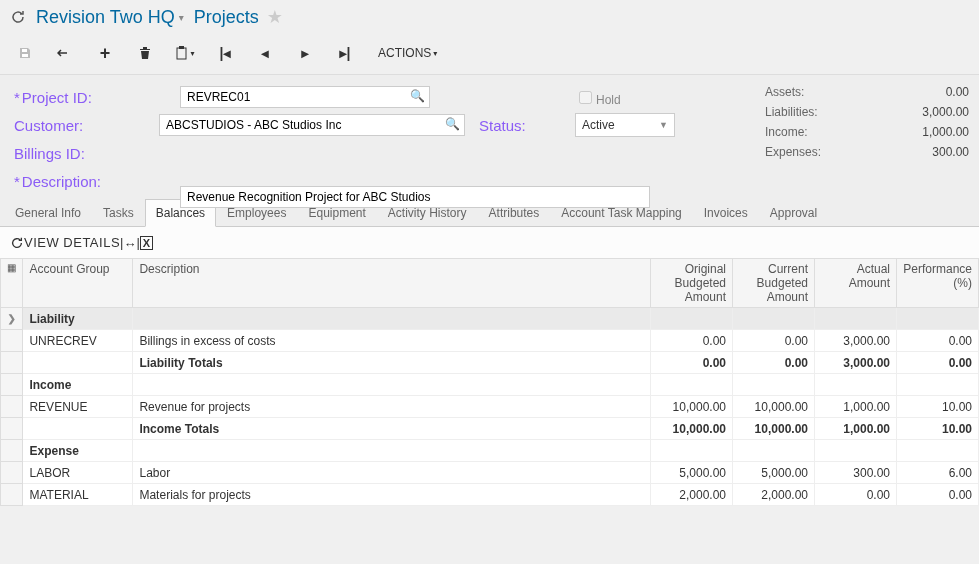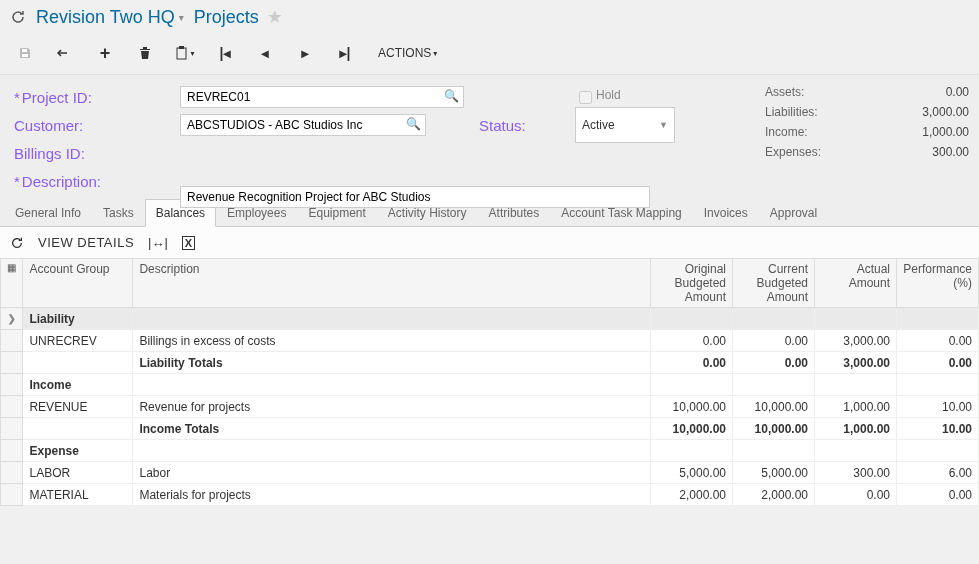--- a/index.html
+++ b/index.html
@@ -89,30 +89,30 @@
     top: 3px;
     color: #888;
     font-size: 12px;
     pointer-events: none;
   }
   .desc-row .finput { width: 470px; flex: none; }
   .desc-row { width: 660px; }
   .status-select {
     border: 1px solid #ccc;
     background: #fff;
-    height: 36px;
+    height: 24px;
     padding: 0 20px 0 6px;
     font-size: 12px;
     position: relative;
     width: 100px;
     display: inline-flex;
     align-items: center;
   }
   .status-select .dd { position: absolute; right: 6px; color: #888; font-size: 9px; }
-  .hold-cb { display: inline-flex; align-items: flex-start; color: #888; }
+  .hold-cb { display: inline-flex; align-items: flex-end; color: #888; }
   .hold-cb input { margin-right: 4px; }
   .summary-row {
     display: flex;
     justify-content: space-between;
     margin-bottom: 6px;
     font-size: 12px;
     color: #666;
   }
   .summary-row .val { color: #444; width: 80px; text-align: right; }
   .tabs {
@@ -131,21 +131,20 @@
   }
   .tab.active {
     background: #fcfcfc;
     border: 1px solid #ccc;
     border-bottom: 1px solid #fcfcfc;
     color: #333;
   }
   .grid-toolbar {
     display: flex;
     align-items: center;
-    gap: 14px;
     padding: 8px 10px;
     background: #fcfcfc;
   }
   .grid-toolbar .gt-item { cursor: pointer; color: #333; font-size: 13px; }
   .view-details { font-size: 12px; letter-spacing: 0.5px; }
   table.grid {
     width: 100%;
     border-collapse: collapse;
     font-size: 12px;
     background: #fff;
@@ -227,28 +226,28 @@
   <span class="tb-item actions-btn">
     <span>ACTIONS</span>
     <span style="font-size:8px;margin-left:2px">▾</span>
   </span>
 </div>
 
 <div class="form-area">
   <div class="col1">
     <div class="frow">
       <div class="flabel"><span class="req">*</span><span>Project ID:</span></div>
-      <div class="finput" style="width:284px;flex:none">
+      <div class="finput" style="width:250px;flex:none">
         <input type="text" value="REVREC01" style="">
         <span class="search-ico">🔍</span>
       </div>
     </div>
     <div class="frow">
       <div class="flabel"><span>Customer:</span></div>
-      <div class="finput" style="width:246px;flex:none">
+      <div class="finput" style="width:306px;flex:none">
         <input type="text" value="ABCSTUDIOS - ABC Studios Inc" style="">
         <span class="search-ico">🔍</span>
       </div>
     </div>
     <div class="frow">
       <div class="flabel"><span>Billings ID:</span></div>
     </div>
     <div class="frow desc-row">
       <div class="flabel"><span class="req">*</span><span>Description:</span></div>
       <div class="finput">

